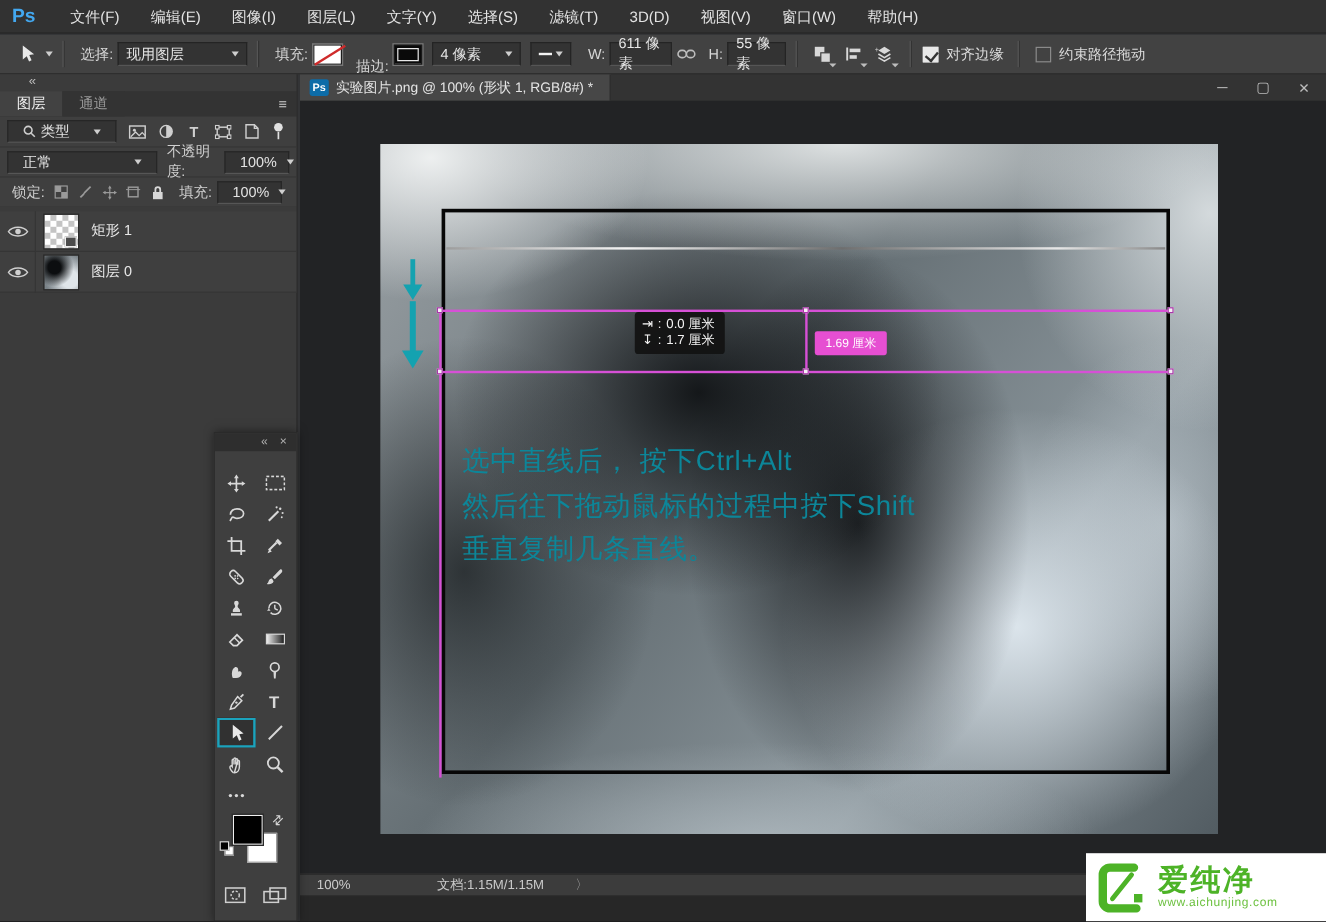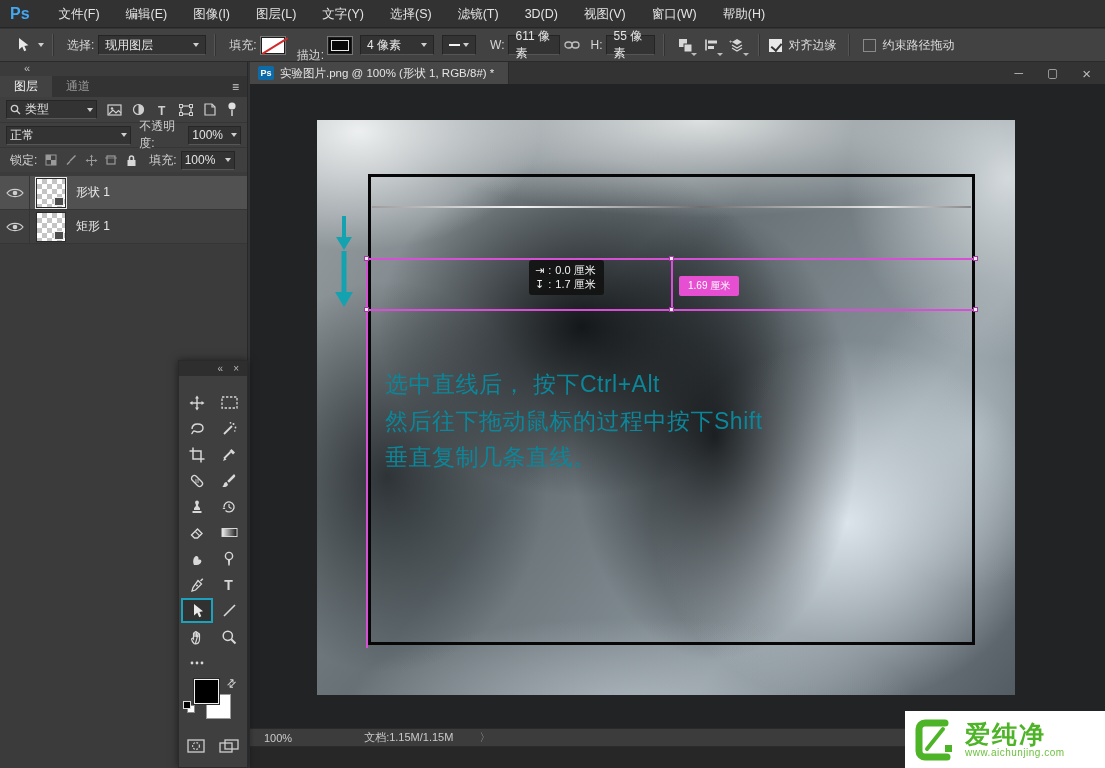--- a/index.html
+++ b/index.html
@@ -28,21 +28,21 @@
   .iconbtn{position:relative;width:26px;height:24px;display:flex;align-items:center;justify-content:center;}
   
   .leftpanel{position:absolute;left:0;top:62px;width:248px;bottom:0;background:#3b3b3b;border-right:1px solid #282828;}
   .dock-head{height:14px;background:#3b3b3b;color:#bdbdbd;font-size:11px;line-height:13px;padding-left:24px;}
   .tabs{display:flex;height:21px;background:#333;align-items:flex-end;position:relative;}
   .tab{padding:0 14px;height:21px;line-height:21px;font-size:12px;background:#333;color:#9a9a9a;}
   .tab.active{background:#424242;color:#f0f0f0;}
   .panel-menu{position:absolute;right:8px;top:4px;color:#cfcfcf;}
   .panel-row{display:flex;align-items:center;height:25px;padding:0 6px;background:#3f3f3f;}
   .panel-row + .panel-row{border-top:1px solid #363636;}
-  .drop{background:#333;border:1px solid #262626;border-bottom-color:#565656;height:19px;display:flex;align-items:center;padding:0 3px;color:#e3e3e3;}
+  .drop{background:#333;border:1px solid #262626;border-bottom-color:#565656;height:19px;display:flex;align-items:center;padding:0 12px;color:#e3e3e3;}
   .filter-icons{display:flex;margin-left:6px;gap:2px;align-items:center;}
   .small-label{color:#cfcfcf;margin:0 4px;}
   
   .layer-row{display:flex;align-items:center;height:34px;background:#3f3f3f;border-bottom:1px solid #353535;}
   .layer-row.selected{background:#515151;}
   .eye-cell{width:30px;height:34px;display:flex;align-items:center;justify-content:center;border-right:1px solid #353535;}
   .thumb{width:30px;height:30px;margin-left:6px;position:relative;background:repeating-conic-gradient(#c4c4c4 0 25%,#ffffff 0 50%) 0 0/10px 10px;border:1px solid #2a2a2a;}
   .thumb.framed{outline:1px solid #e9e9e9;}
   .thumb .shape-badge{position:absolute;right:1px;bottom:1px;width:10px;height:9px;background:#4c4c4c;border:1px solid #f0f0f0;}
   .thumb.img{background:radial-gradient(circle at 30% 35%,#0c0e10 0 20%,transparent 60%),radial-gradient(circle at 75% 70%,#dfe5e9 0 25%,transparent 70%),linear-gradient(135deg,#9aa3a8,#5a6268);}
@@ -295,43 +295,41 @@
           </svg>
         </div>
       <span class="small-label" style="margin-left:8px;">填充:</span>
       <div class="drop" style="width:54px;justify-content:space-between;">
         <span>100%</span>
           <span class="caret"></span>
       </div>
     </div>
     <div style="height:4px;background:#3b3b3b;"></div>
 
-    <div class="layer-row selected">
-      <div class="eye-cell">
-        <svg class="icon-svg" width="18" height="12" viewBox="0 0 18 12">
-            <path d="M1 6 C4.5 1.2 13.5 1.2 17 6 C13.5 10.8 4.5 10.8 1 6 Z" fill="none" stroke="#cfcfcf" stroke-width="1.2"></path>
-            <circle cx="9" cy="6" r="2.3" fill="#cfcfcf"></circle>
-          </svg>
-      </div>
-      <div class="thumb framed">
-          <div class="shape-badge"></div>
-        </div>
-      <span class="layer-name">形状 1</span>
-    </div>
     <div class="layer-row">
       <div class="eye-cell">
         <svg class="icon-svg" width="18" height="12" viewBox="0 0 18 12">
             <path d="M1 6 C4.5 1.2 13.5 1.2 17 6 C13.5 10.8 4.5 10.8 1 6 Z" fill="none" stroke="#cfcfcf" stroke-width="1.2"></path>
             <circle cx="9" cy="6" r="2.3" fill="#cfcfcf"></circle>
           </svg>
       </div>
       <div class="thumb">
           <div class="shape-badge"></div>
         </div>
       <span class="layer-name">矩形 1</span>
+    </div>
+    <div class="layer-row">
+      <div class="eye-cell">
+        <svg class="icon-svg" width="18" height="12" viewBox="0 0 18 12">
+            <path d="M1 6 C4.5 1.2 13.5 1.2 17 6 C13.5 10.8 4.5 10.8 1 6 Z" fill="none" stroke="#cfcfcf" stroke-width="1.2"></path>
+            <circle cx="9" cy="6" r="2.3" fill="#cfcfcf"></circle>
+          </svg>
+      </div>
+      <div class="thumb img"></div>
+      <span class="layer-name">图层 0</span>
     </div>
   </div>
 
   <div class="docarea">
     <div class="tabbar">
       <div class="doctab">
         <span class="tab-ps">Ps</span>
         <span>实验图片.png @ 100% (形状 1, RGB/8#) *</span>
       </div>
       <div class="win-controls">

